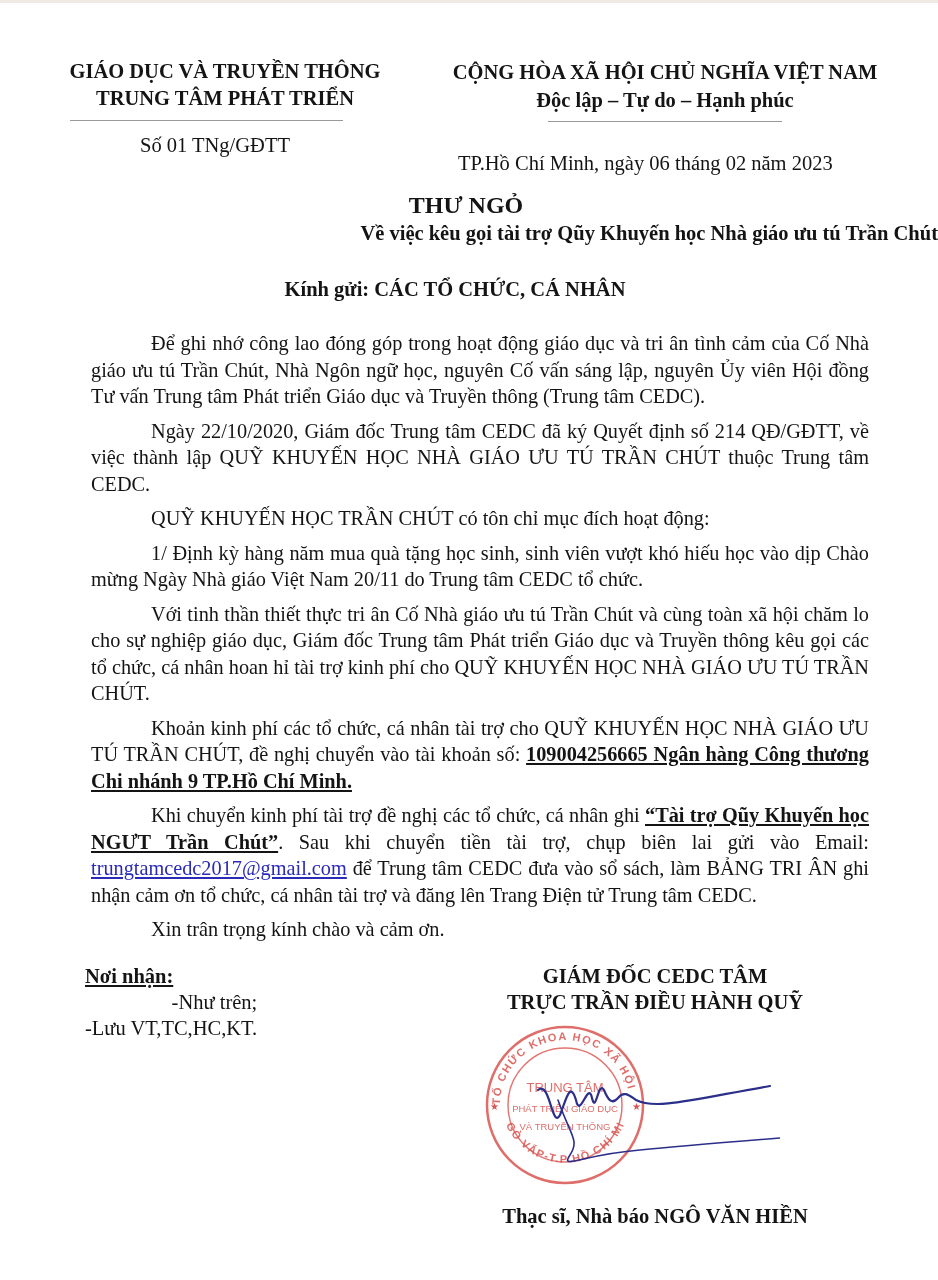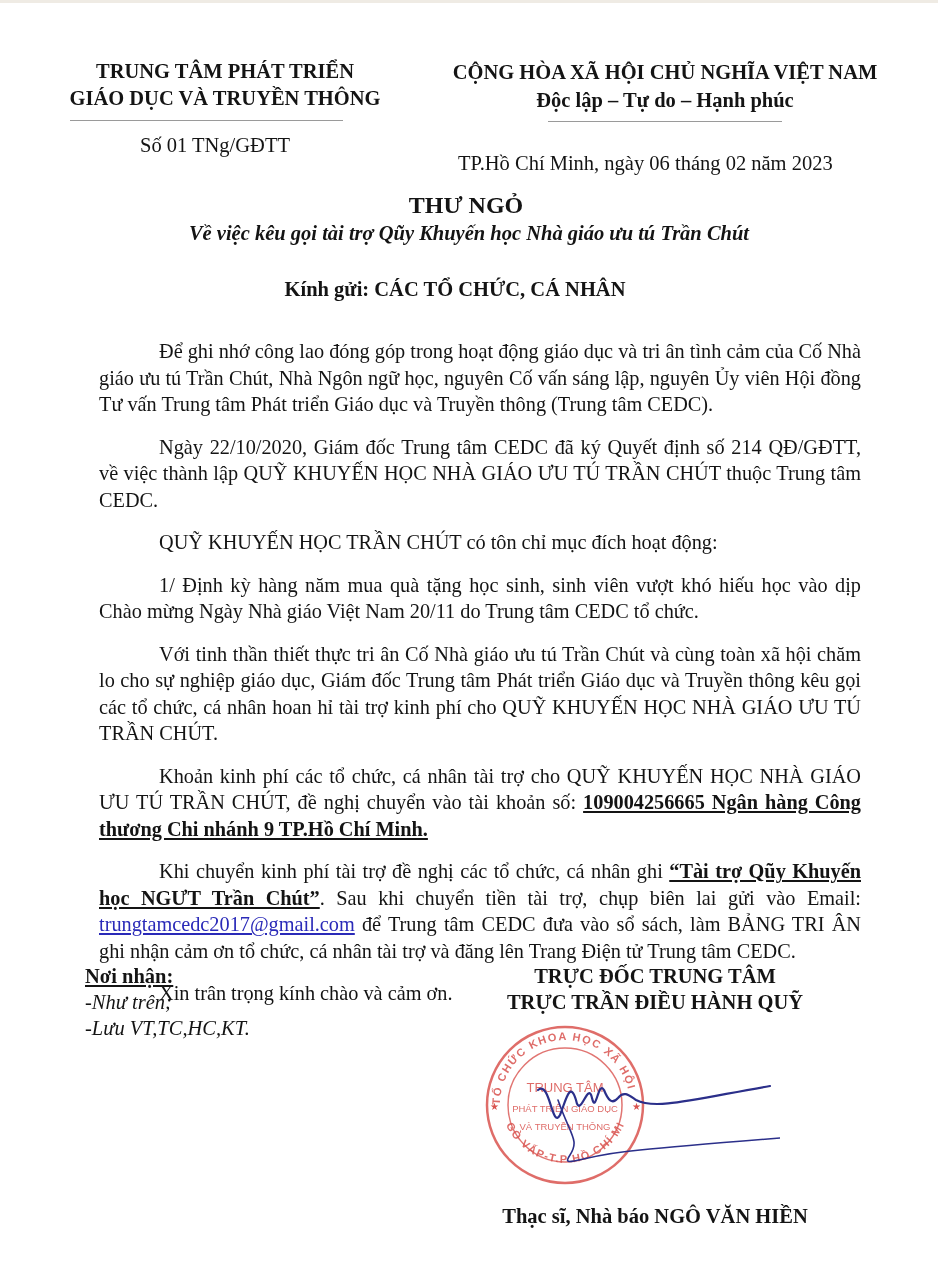--- a/index.html
+++ b/index.html
@@ -1,37 +1,37 @@
 <!DOCTYPE html>
 <html><head>
 <meta charset="utf-8">
 <style>
   html,body{margin:0;padding:0;background:#ffffff;}
   body{width:938px;height:1280px;position:relative;overflow:hidden;font-family:"Liberation Serif","DejaVu Serif",serif;color:#141414;}
   .topstrip{position:absolute;left:0;top:0;width:938px;height:3px;background:#efebe4;}
   .abs{position:absolute;}
   .center{text-align:center;}
   .b{font-weight:bold;}
-  .i{font-style:italic;}
+  .i{text-align:right;}
   .hdr{font-size:20.5px;line-height:27px;}
   .rule{position:absolute;height:1px;background:#9a9a9a;}
   .body-text{position:absolute;left:83px;width:794px;font-size:20.3px;line-height:26.5px;text-align:justify;}
-  .body-text p{margin:16px;text-indent:60px;}
+  .body-text p{margin:8px;text-indent:60px;}
   .u{text-decoration:underline;}
   .link{color:#2a2ab8;text-decoration:underline;}
   .stamp{position:absolute;left:480px;top:1020px;width:190px;height:170px;}
 </style>
 </head>
 <body>
 
 <div class="topstrip"></div>
 
 <div class="abs center b hdr" style="left:20px;top:58px;width:410px;">
+  <div>GIÁO DỤC VÀ TRUYỀN THÔNG</div>
   <div>TRUNG TÂM PHÁT TRIỂN</div>
-  <div>GIÁO DỤC VÀ TRUYỀN THÔNG</div>
 </div>
 <div class="rule" style="left:70px;top:120px;width:273px;"></div>
 <div class="abs center" style="left:20px;top:134px;width:390px;font-size:20.5px;">Số 01 TNg/GĐTT</div>
 
 <div class="abs center b" style="left:425px;top:58px;width:480px;font-size:20.5px;line-height:28px;">
   <div>CỘNG HÒA XÃ HỘI CHỦ NGHĨA VIỆT NAM</div>
   <div>Độc lập – Tự do – Hạnh phúc</div>
 </div>
 <div class="rule" style="left:548px;top:121px;width:234px;"></div>
 <div class="abs" style="left:458px;top:152px;width:460px;font-size:20.5px;">TP.Hồ Chí Minh, ngày 06 tháng 02 năm 2023</div>
@@ -51,21 +51,21 @@
   <p>Xin trân trọng kính chào và cảm ơn.</p>
 </div>
 
 <div class="abs" style="left:85px;top:963px;font-size:20.5px;line-height:26px;">
   <div class="b u">Nơi nhận:</div>
   <div class="i">-Như trên;</div>
   <div class="i">-Lưu VT,TC,HC,KT.</div>
 </div>
 
 <div class="abs center b" style="left:455px;top:963px;width:400px;font-size:20.5px;line-height:26px;">
-  <div>TRỰC ĐỐC TRUNG TÂM</div>
+  <div>GIÁM ĐỐC CEDC TÂM</div>
   <div>TRỰC TRẦN ĐIỀU HÀNH QUỸ</div>
 </div>
 
 <div class="stamp">
   <svg width="300" height="170" viewBox="0 0 300 170">
     <circle cx="85" cy="85" r="78" fill="none" stroke="#d9534f" stroke-width="2.5" opacity="0.85"></circle>
     <circle cx="85" cy="85" r="57" fill="none" stroke="#d9534f" stroke-width="1.5" opacity="0.8"></circle>
     <defs>
       <path id="ringTop" d="M 20 85 A 65 65 0 0 1 150 85"></path>
       <path id="ringBot" d="M 26 105 A 65 65 0 0 0 144 105"></path>

